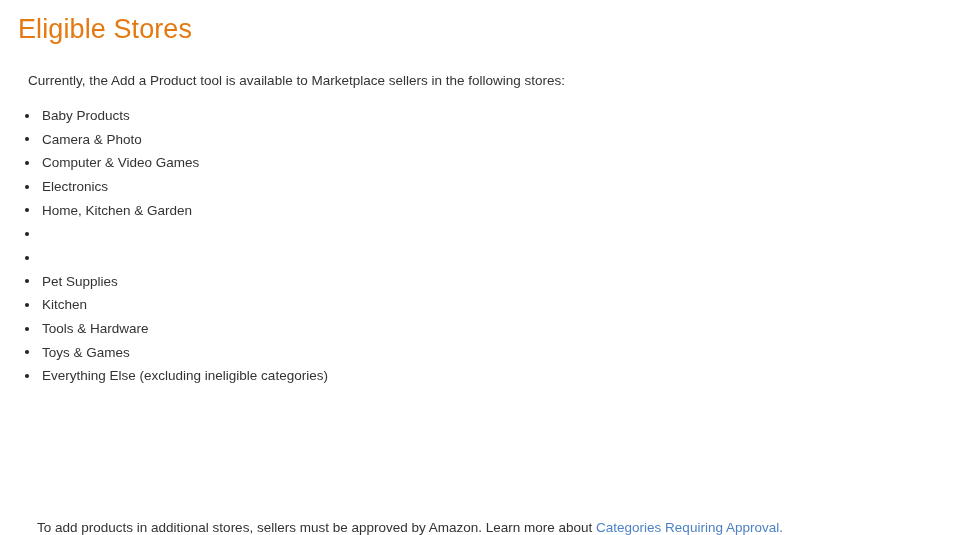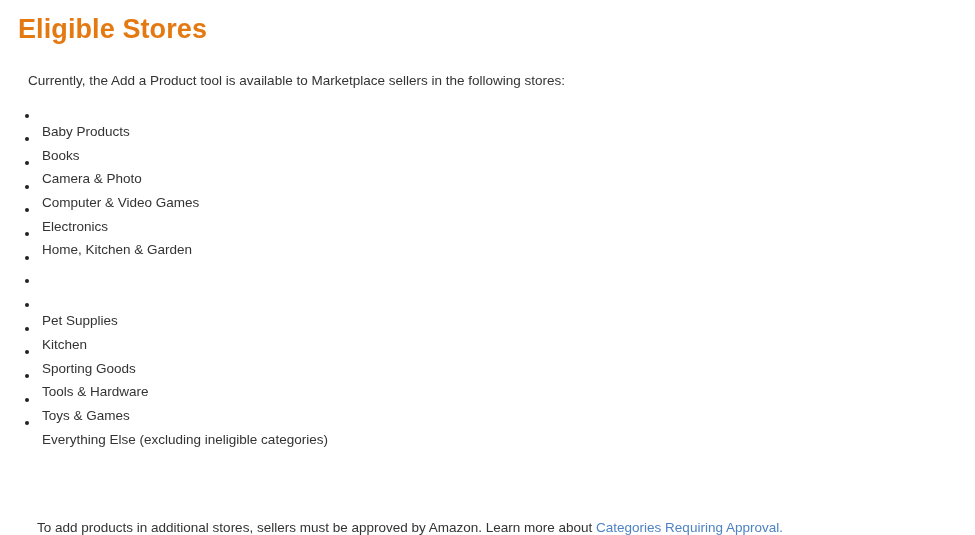--- a/index.html
+++ b/index.html
@@ -22,21 +22,21 @@
     background: #ffffff;
     box-sizing: border-box;
     padding: 0;
   }
   .page-title {
     position: absolute;
     left: 18px;
     top: 12px;
     margin: 0;
     font-size: 27px;
-    font-weight: bold;
+    font-weight: normal;
     line-height: 34px;
     color: #e47911;
     letter-spacing: 0.1px;
     white-space: nowrap;
   }
   .intro-paragraph {
     position: absolute;
     left: 19px;
     top: 63px;
     margin: 9px;
@@ -68,21 +68,20 @@
     top: 50%;
     width: 4px;
     height: 4px;
     margin-top: -2px;
     border-radius: 50%;
     background: #222222;
   }
   .list-item-label {
     display: inline-block;
     vertical-align: baseline;
-    margin-top: 16px;
   }
   .footer-paragraph {
     position: absolute;
     left: 19px;
     top: 501px;
     margin: 18px;
     font-size: 13.5px;
     line-height: 18px;
     color: #333333;
     white-space: nowrap;
@@ -98,24 +97,20 @@
 <div class="page">
 
   <h1 class="page-title">Eligible Stores</h1>
 
   <p class="intro-paragraph">Currently, the Add a Product tool is available to Marketplace sellers in the following stores:</p>
 
   <ul class="stores-list">
     <li>
       <span class="bullet-marker"></span>
       <span class="list-item-label">Baby Products</span>
-    </li>
-    <li>
-      <span class="bullet-marker"></span>
-      <span class="list-item-label">Books</span>
     </li>
     <li>
       <span class="bullet-marker"></span>
       <span class="list-item-label">Camera &amp; Photo</span>
     </li>
     <li>
       <span class="bullet-marker"></span>
       <span class="list-item-label">Computer &amp; Video Games</span>
     </li>
     <li>
@@ -135,24 +130,20 @@
     <li>
       <span class="bullet-marker"></span>
       <span class="list-item-label">Pet Supplies</span>
     </li>
     <li>
       <span class="bullet-marker"></span>
       <span class="list-item-label">Kitchen</span>
     </li>
     <li>
       <span class="bullet-marker"></span>
-      <span class="list-item-label">Sporting Goods</span>
-    </li>
-    <li>
-      <span class="bullet-marker"></span>
       <span class="list-item-label">Tools &amp; Hardware</span>
     </li>
     <li>
       <span class="bullet-marker"></span>
       <span class="list-item-label">Toys &amp; Games</span>
     </li>
     <li>
       <span class="bullet-marker"></span>
       <span class="list-item-label">Everything Else (excluding ineligible categories)</span>
     </li>

